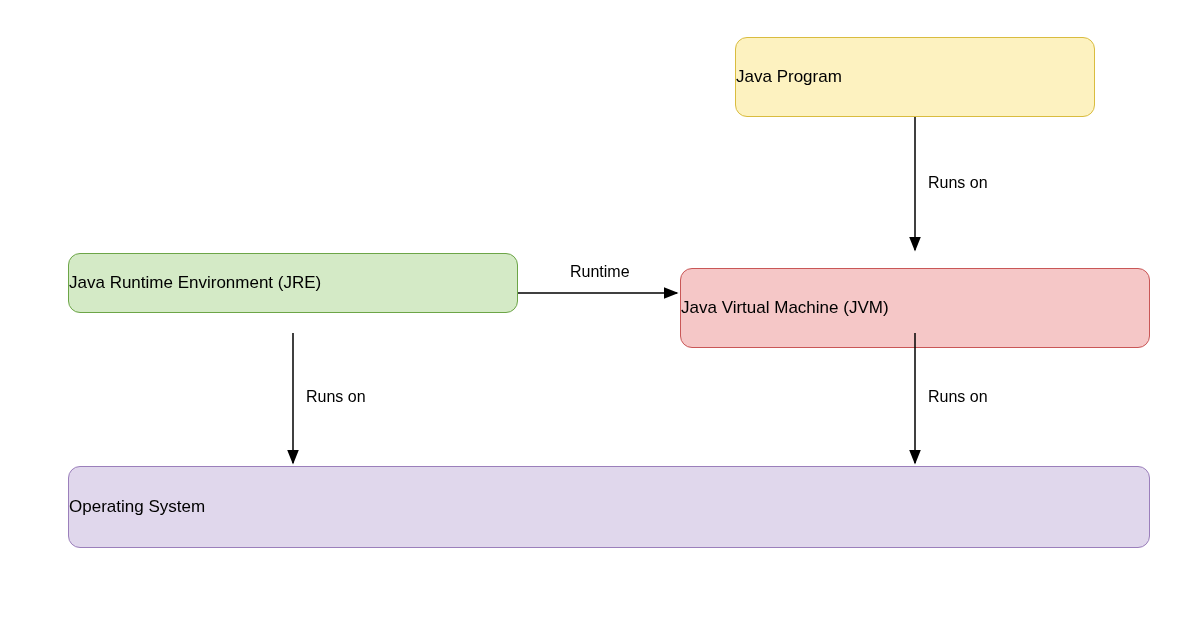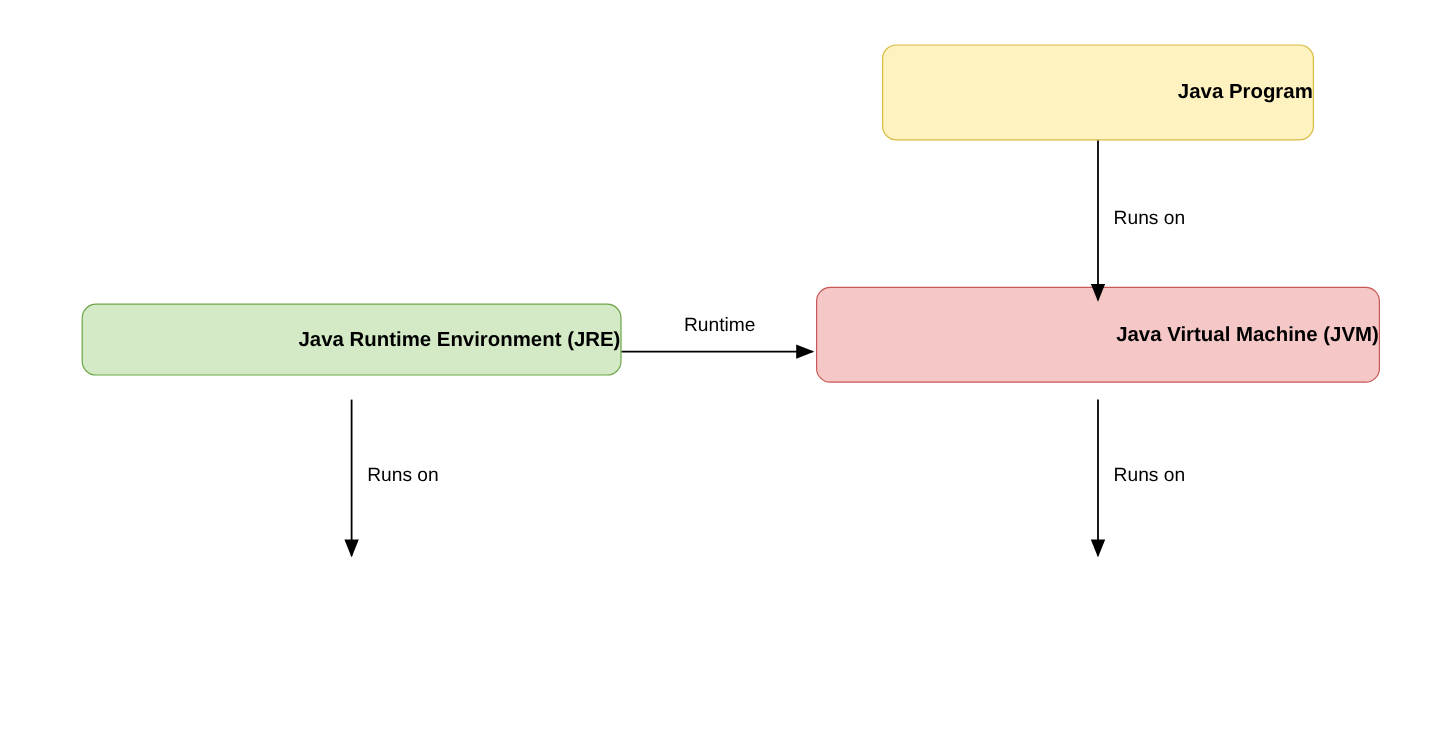--- a/index.html
+++ b/index.html
@@ -17,22 +17,22 @@
     .diagram-container {
       position: relative;
       width: 100%;
       height: 100%;
     }
     .box {
       position: absolute;
       border-radius: 12px;
       display: flex;
       align-items: center;
-      justify-content: flex-end;
-      font-weight: bold;
+      justify-content: flex-start;
+      font-weight: normal;
       font-size: 17px;
       color: #000;
     }
     .box-java-program {
       left: 735px;
       top: 37px;
       width: 360px;
       height: 80px;
       background: #fdf2c0;
       border: 1.5px solid #d9bc3f;
@@ -40,21 +40,21 @@
     .box-jre {
       left: 68px;
       top: 253px;
       width: 450px;
       height: 60px;
       background: #d4eac6;
       border: 1.5px solid #6ca547;
     }
     .box-jvm {
       left: 680px;
-      top: 239px;
+      top: 268px;
       width: 470px;
       height: 80px;
       background: #f5c7c7;
       border: 1.5px solid #c95757;
     }
     .box-os {
       left: 68px;
       top: 466px;
       width: 1082px;
       height: 82px;
@@ -88,20 +88,23 @@
   </div>
 
   <div class="box box-jre">
     <span>Java Runtime Environment (JRE)</span>
   </div>
 
   <div class="box box-jvm">
     <span>Java Virtual Machine (JVM)</span>
   </div>
 
+  <div class="box box-os">
+    <span>Operating System</span>
+  </div>
 
   <svg class="arrows">
     <defs>
       <marker id="arrowhead" markerWidth="10" markerHeight="8" refX="9" refY="4" orient="auto">
         <polygon points="0 0, 10 4, 0 8" fill="#000"></polygon>
       </marker>
     </defs>
 
     <line x1="915" y1="117" x2="915" y2="250" stroke="#000" stroke-width="1.5" marker-end="url(#arrowhead)"></line>
 

